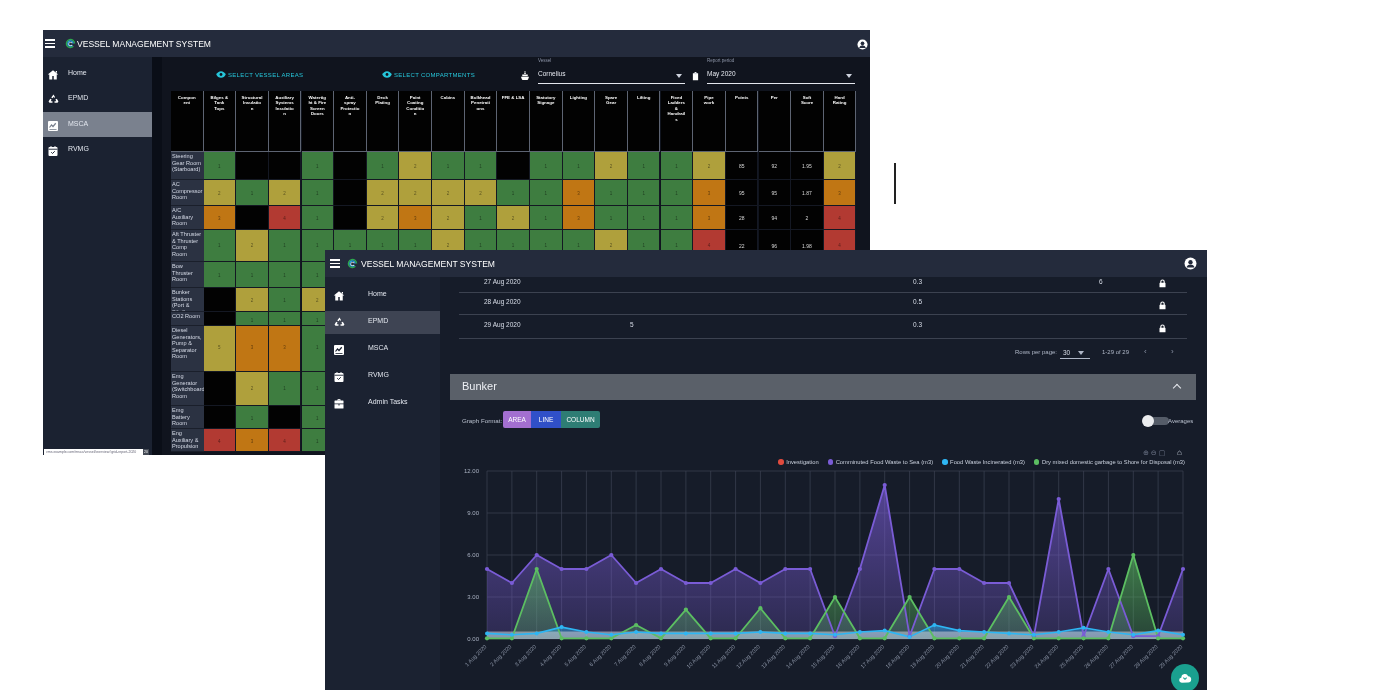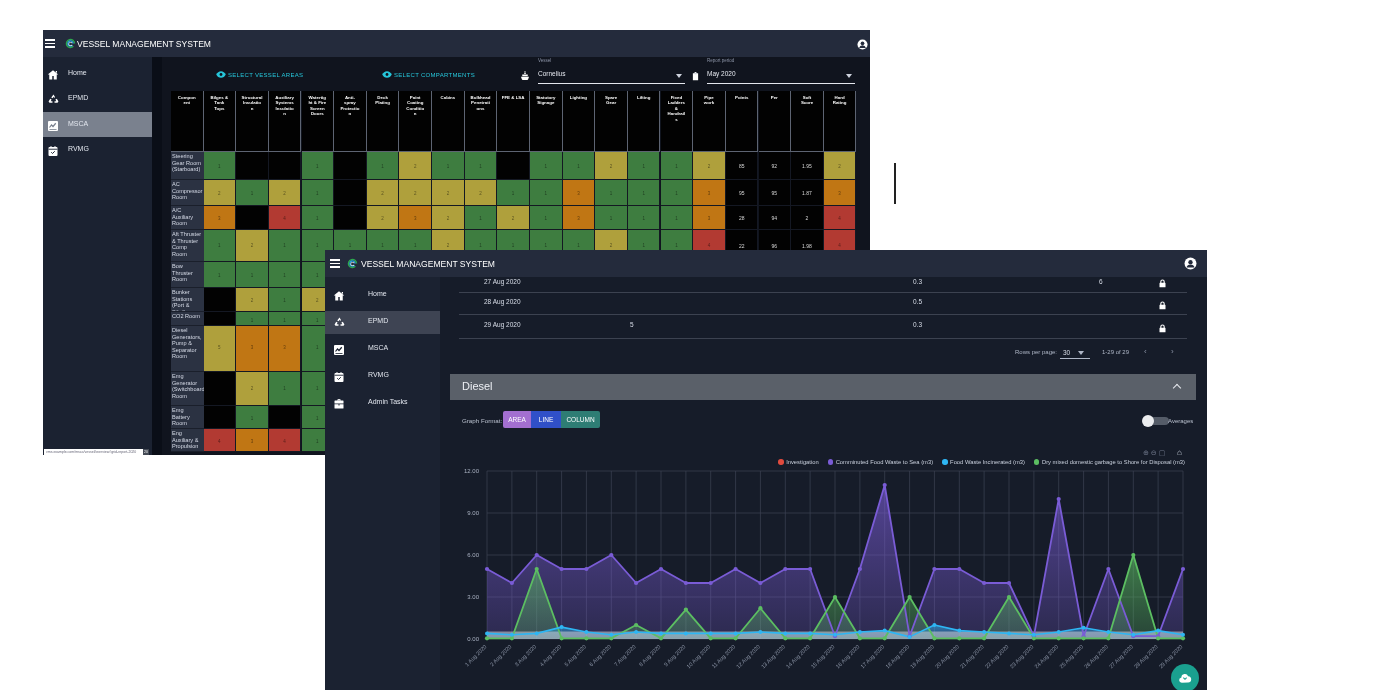--- a/index.html
+++ b/index.html
@@ -492,21 +492,21 @@
 
 <div style="position:absolute;left:690px;top:99px;color:#AEB6C6;font-size:6px;">Rows per page:</div>
 <div style="position:absolute;left:738px;top:99px;color:#D9DEE9;font-size:6.5px;">30</div>
 <div class="caret" style="left:753px;top:101px;border-top-color:#AEB6C6;"></div>
 <div style="position:absolute;left:735px;top:108px;width:30px;height:1px;background:#AEB6C6;"></div>
 <div style="position:absolute;left:777px;top:99px;color:#AEB6C6;font-size:6px;">1-29 of 29</div>
 <div style="position:absolute;left:819px;top:97px;color:#8B93A6;font-size:8px;">‹</div>
 <div style="position:absolute;left:846px;top:97px;color:#8B93A6;font-size:8px;">›</div>
 
 <div style="position:absolute;left:125px;top:124px;width:746px;height:26px;background:#5A6069;">
-  <div style="position:absolute;left:12px;top:6px;color:#EDEFF4;font-size:11px;">Diesel</div>
+  <div style="position:absolute;left:12px;top:6px;color:#EDEFF4;font-size:11px;">Bunker</div>
   <div style="position:absolute;right:16px;top:11px;width:6px;height:6px;border-left:1.6px solid #E8EAF0;border-top:1.6px solid #E8EAF0;transform:rotate(45deg);"></div>
 </div>
 
 <div style="position:absolute;left:137px;top:167px;color:#B9C0CE;font-size:6.2px;">Graph Format:</div>
 <div class="btn" style="left:178px;width:28px;background:#A36FD0;border-radius:2px 0 0 2px;">AREA</div>
 <div class="btn" style="left:206px;width:30px;background:#3050C8;">LINE</div>
 <div class="btn" style="left:236px;width:39px;background:#2E7D74;border-radius:0 2px 2px 0;">COLUMN</div>
 
 <div style="position:absolute;left:822px;top:167px;width:22px;height:8px;background:#555C68;border-radius:4px;"></div>
 <div style="position:absolute;left:817px;top:165px;width:12px;height:12px;background:#ECEDEF;border-radius:50%;"></div>

